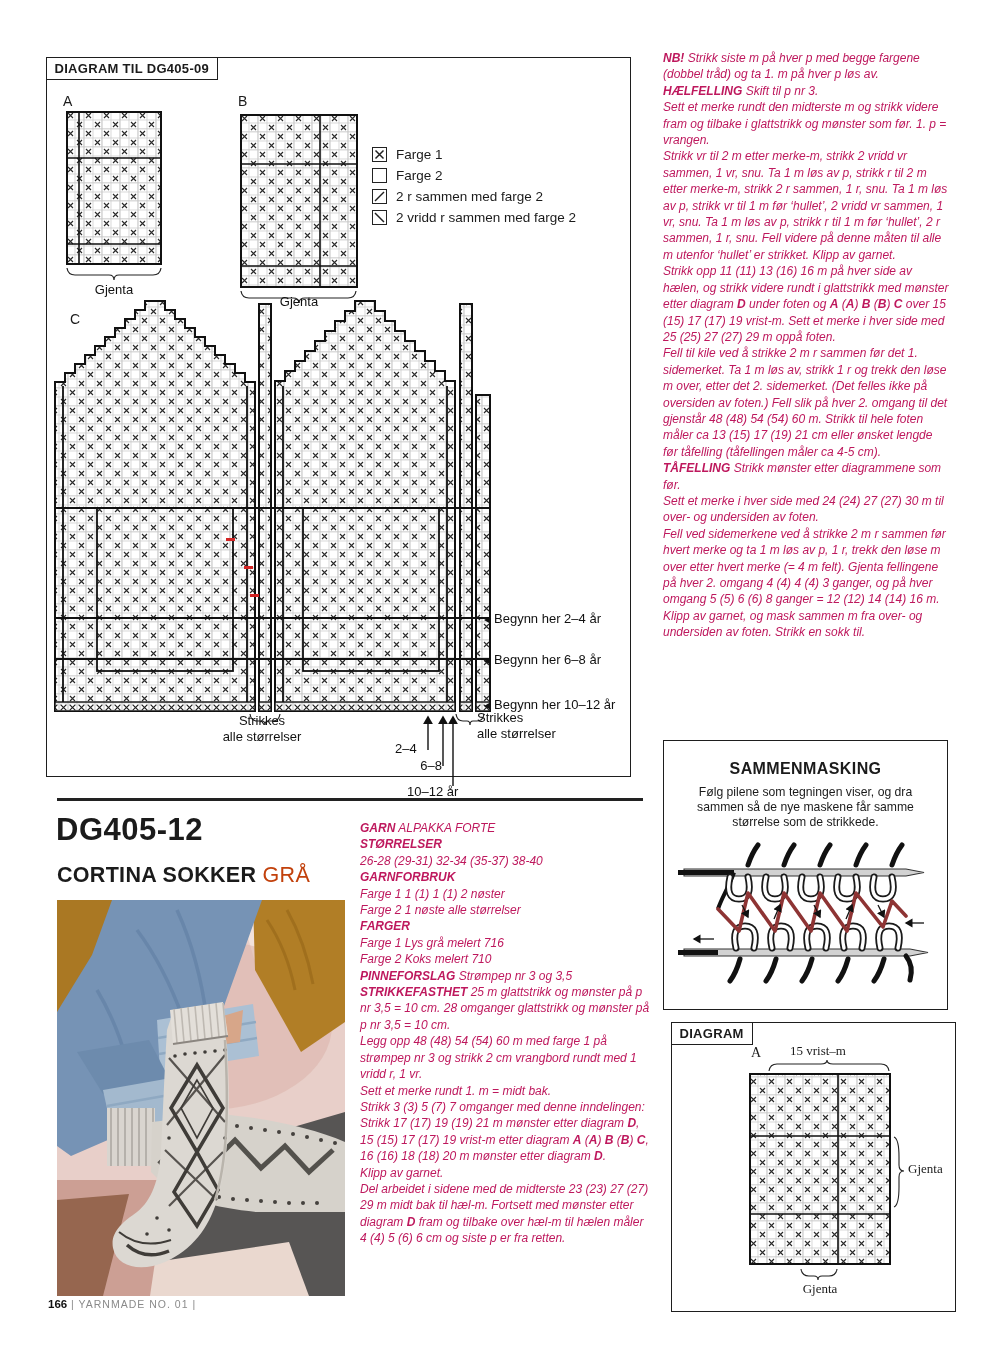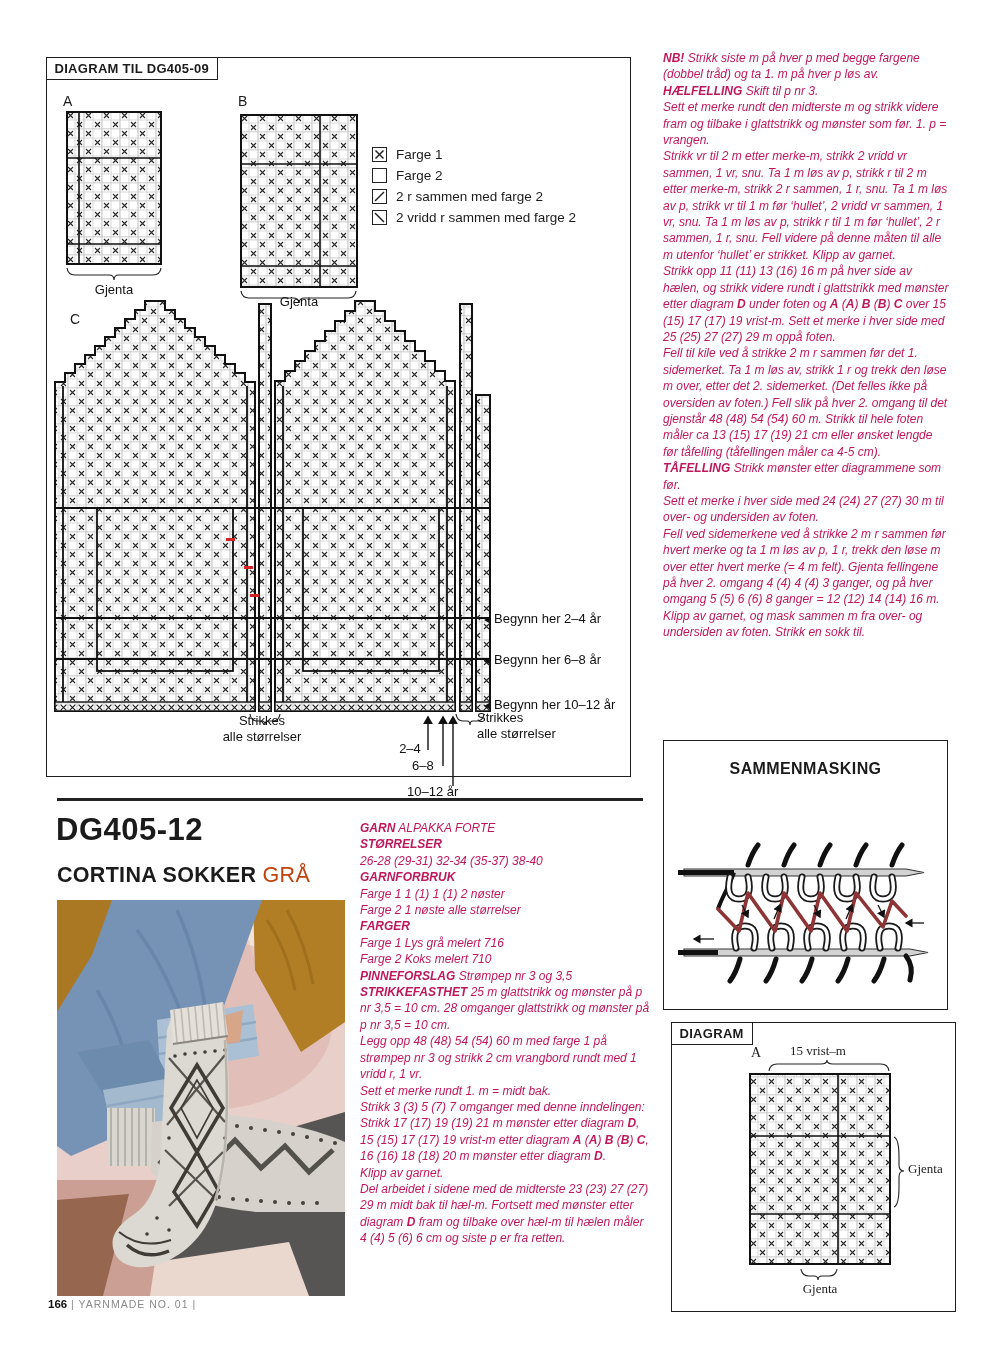--- a/index.html
+++ b/index.html
@@ -144,39 +144,40 @@
     <span class="tri-left"></span><span>Begynn her 10–12 år</span>
   </div>
   <div class="abs smalllab centertxt" style="left:140px;top:655px;width:150px;line-height:16px;">
     <span>Strikkes</span><br>
     <span>alle størrelser</span>
   </div>
   <div class="abs smalllab" style="left:430px;top:652px;width:100px;line-height:16px;">
     <span>Strikkes</span><br>
     <span>alle størrelser</span>
   </div>
-  <div class="abs smalllab" style="left:348px;top:683px;width:30px;text-align:center;">2–4</div>
-  <div class="abs smalllab" style="left:365px;top:700px;width:30px;text-align:left;">6–8</div>
+  <div class="abs smalllab" style="left:348px;top:683px;width:30px;text-align:left;">2–4</div>
+  <div class="abs smalllab" style="left:365px;top:700px;width:30px;text-align:right;">6–8</div>
   <div class="abs smalllab" style="left:360px;top:726px;width:70px;">10–12 år</div>
 </div>
 
 <div class="abs bodytxt" style="left:663px;top:50px;width:287px;">
   <p><b>NB!</b> Strikk siste m på hver p med begge fargene (dobbel tråd) og ta 1. m på hver p løs av.</p>
   <p><b>HÆLFELLING</b> Skift til p nr 3.</p>
   <p>Sett et merke rundt den midterste m og strikk videre fram og tilbake i glattstrikk og mønster som før. 1. p = vrangen.</p>
   <p>Strikk vr til 2 m etter merke-m, strikk 2 vridd vr sammen, 1 vr, snu. Ta 1 m løs av p, strikk r til 2 m etter merke-m, strikk 2 r sammen, 1 r, snu. Ta 1 m løs av p, strikk vr til 1 m før ‘hullet’, 2 vridd vr sammen, 1 vr, snu. Ta 1 m løs av p, strikk r til 1 m før ‘hullet’, 2 r sammen, 1 r, snu. Fell videre på denne måten til alle m utenfor ‘hullet’ er strikket. Klipp av garnet.</p>
   <p>Strikk opp 11 (11) 13 (16) 16 m på hver side av hælen, og strikk videre rundt i glattstrikk med mønster etter diagram <b>D</b> under foten og <b>A</b> (<b>A</b>) <b>B</b> (<b>B</b>) <b>C</b> over 15 (15) 17 (17) 19 vrist-m. Sett et merke i hver side med 25 (25) 27 (27) 29 m oppå foten.</p>
   <p>Fell til kile ved å strikke 2 m r sammen før det 1. sidemerket. Ta 1 m løs av, strikk 1 r og trekk den løse m over, etter det 2. sidemerket. (Det felles ikke på oversiden av foten.) Fell slik på hver 2. omgang til det gjenstår 48 (48) 54 (54) 60 m. Strikk til hele foten måler ca 13 (15) 17 (19) 21 cm eller ønsket lengde før tåfelling (tåfellingen måler ca 4-5 cm).</p>
   <p><b>TÅFELLING</b> Strikk mønster etter diagrammene som før.</p>
   <p>Sett et merke i hver side med 24 (24) 27 (27) 30 m til over- og undersiden av foten.</p>
   <p>Fell ved sidemerkene ved å strikke 2 m r sammen før hvert merke og ta 1 m løs av p, 1 r, trekk den løse m over etter hvert merke (= 4 m felt). Gjenta fellingene på hver 2. omgang 4 (4) 4 (4) 3 ganger, og på hver omgang 5 (5) 6 (6) 8 ganger = 12 (12) 14 (14) 16 m. Klipp av garnet, og mask sammen m fra over- og undersiden av foten. Strikk en sokk til.</p>
 </div>
 
 <div class="abs box" style="left:663px;top:740px;width:283px;height:268px;">
   <div class="centertxt" style="font-size:16px;font-weight:800;letter-spacing:.4px;margin-top:19px;">SAMMENMASKING</div>
+  <div class="centertxt" style="font-size:12.2px;line-height:15px;margin:7px 18px 0;">Følg pilene som tegningen viser, og dra sammen så de nye maskene får samme størrelse som de strikkede.</div>
   <svg class="abs" style="left:14px;top:90px;" width="254" height="170" viewBox="0 0 254 170">
 
     <polygon points="6,38 228,38 246,41.5 228,45 6,45" fill="#d2d2d2" stroke="#333" stroke-width="1.1"></polygon>
     <path d="M0,41.5 H56" stroke="#111" stroke-width="5"></path>
     <path d="M56,41.5 C50,58 44,66 40,78" stroke="#111" stroke-width="4" fill="none"></path>
 
     <polygon points="6,118 232,118 250,121.5 232,125 6,125" fill="#d2d2d2" stroke="#333" stroke-width="1.1"></polygon>
     <path d="M0,121.5 H40" stroke="#111" stroke-width="5"></path>
 
     <g stroke="#1a1a1a" stroke-width="7" fill="none" stroke-linecap="round">

